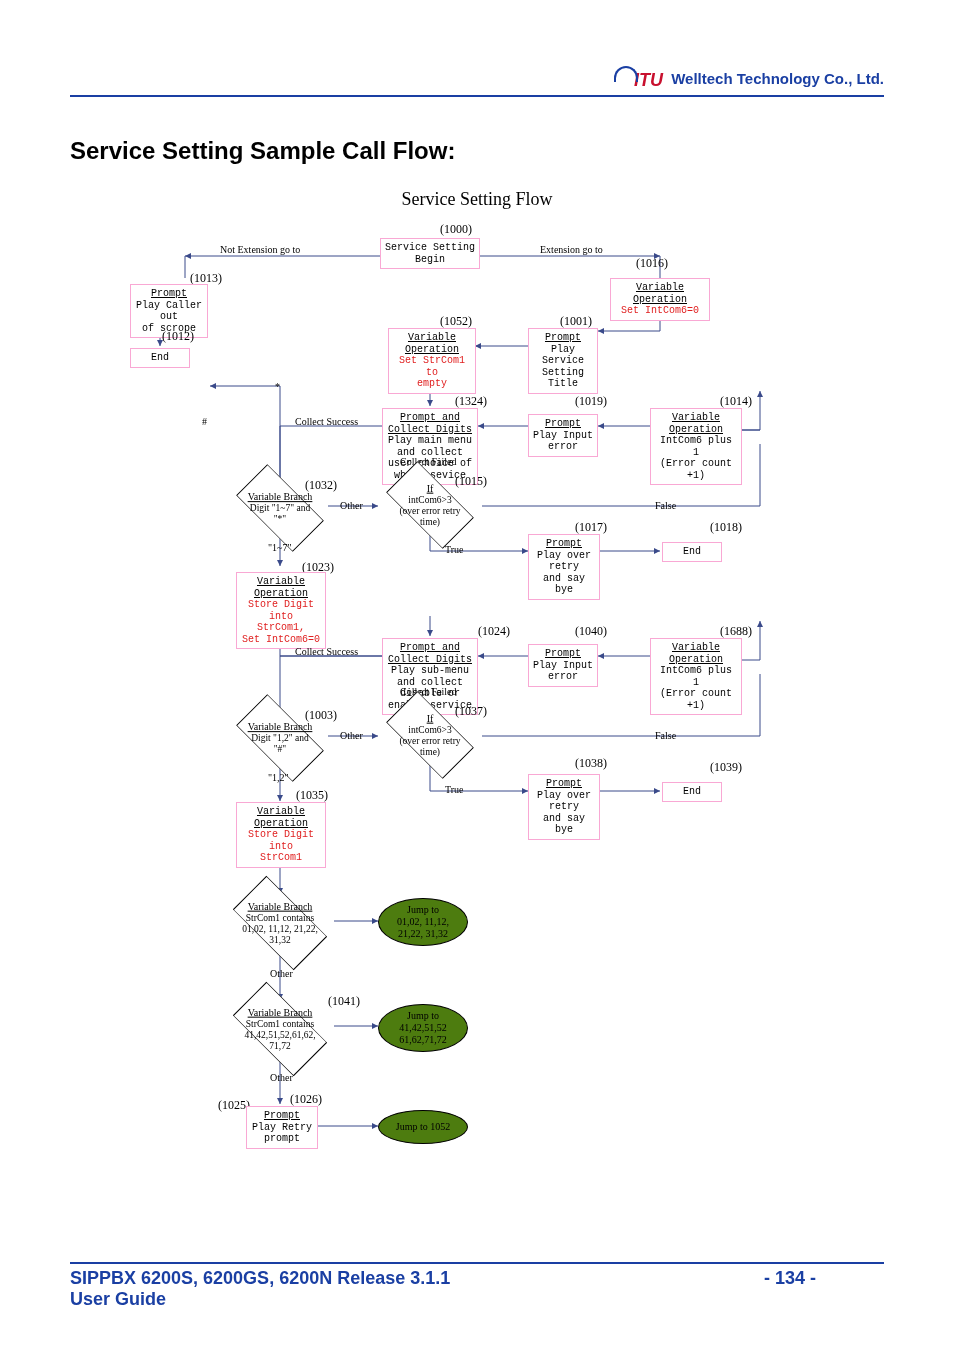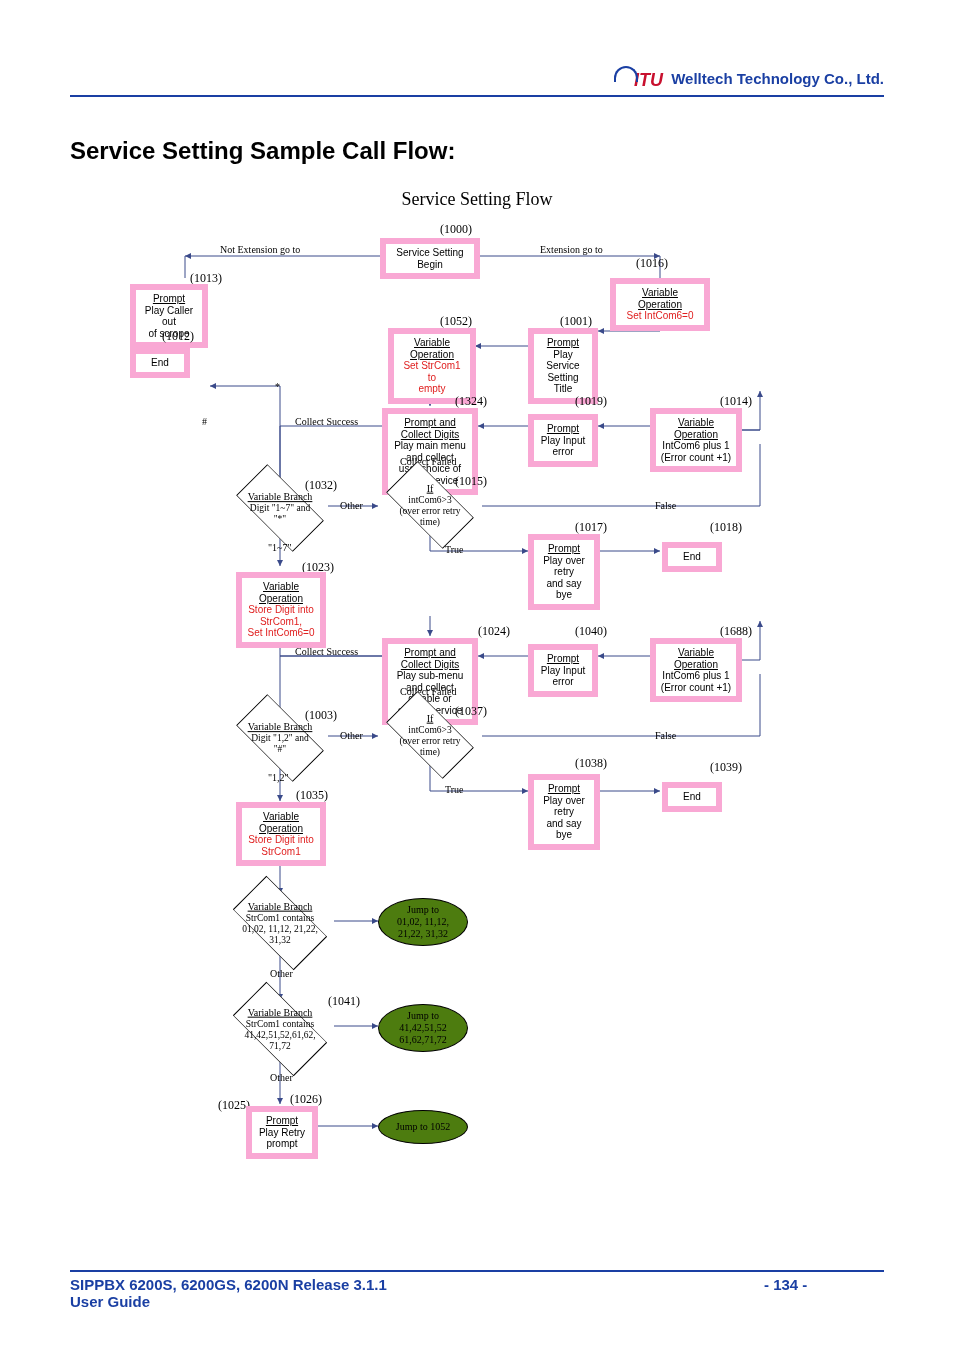--- a/index.html
+++ b/index.html
@@ -65,23 +65,23 @@
     margin-bottom: 6px;
   }
   .flow {
     position: relative;
     width: 680px;
     height: 1010px;
     margin: 0 auto 0 30px;
   }
   .flow .box {
     position: absolute;
-    border: 6px solid #f9a8d4;
+    border: 1px solid #f9a8d4;
     background: #fff;
-    font-family: Liberation Sans, sans-serif;
+    font-family: Liberation Mono, monospace;
     font-size: 10px;
     text-align: center;
     padding: 3px 4px;
     box-sizing: border-box;
     line-height: 1.15;
   }
   .flow .box .ul { text-decoration: underline; }
   .flow .redtxt { color: #e02020; }
   .flow .lbl {
     position: absolute;
@@ -139,21 +139,21 @@
   
   .footer {
     position: absolute;
     bottom: 40px;
     left: 70px;
     right: 70px;
     border-top: 2.5px solid #1a3fa3;
     padding-top: 4px;
     color: #1a3fa3;
     font-weight: bold;
-    font-size: 15px;
+    font-size: 18px;
     display: flex;
   }
   .footer .left { flex: 1; }
   .footer .right { width: 120px; text-align: left; padding-left: 8px; }
   .flow svg.conn {
     position: absolute;
     left: 0; top: 0;
     width: 680px;
     height: 1010px;
     pointer-events: none;

